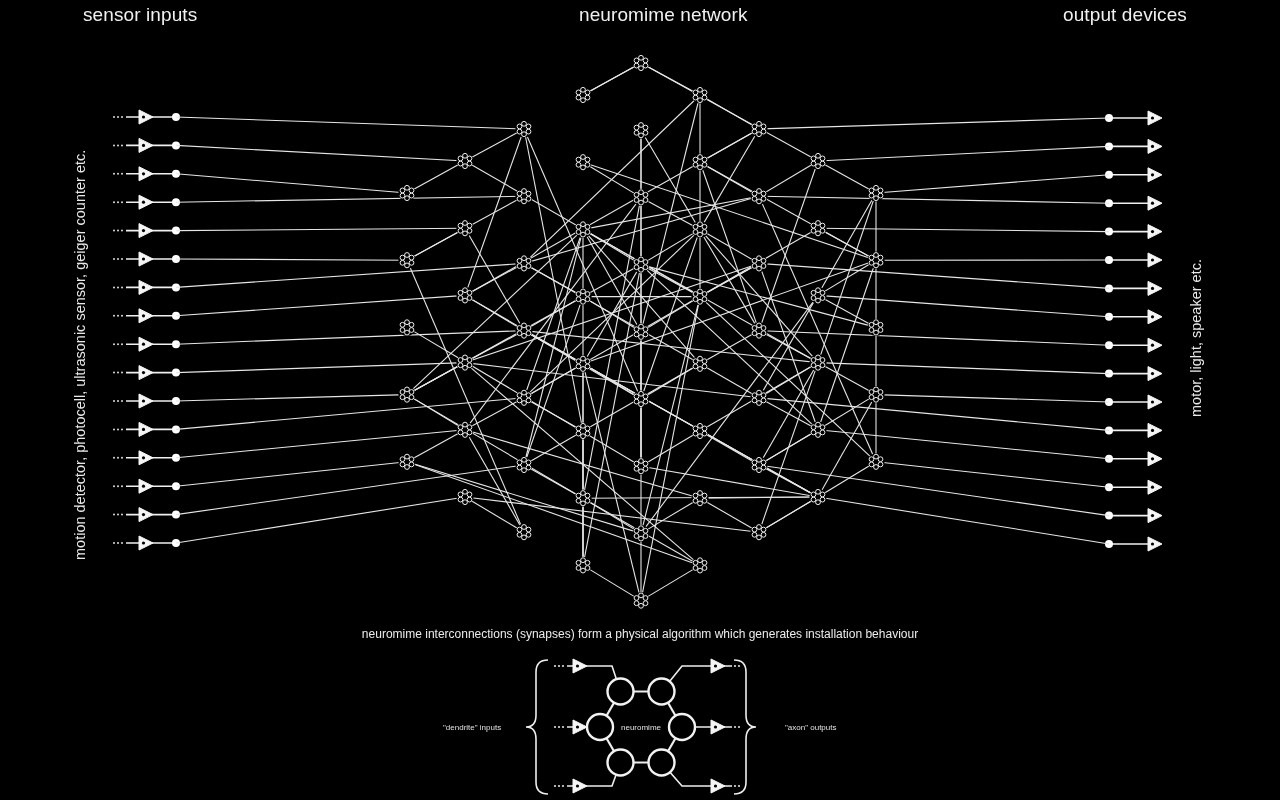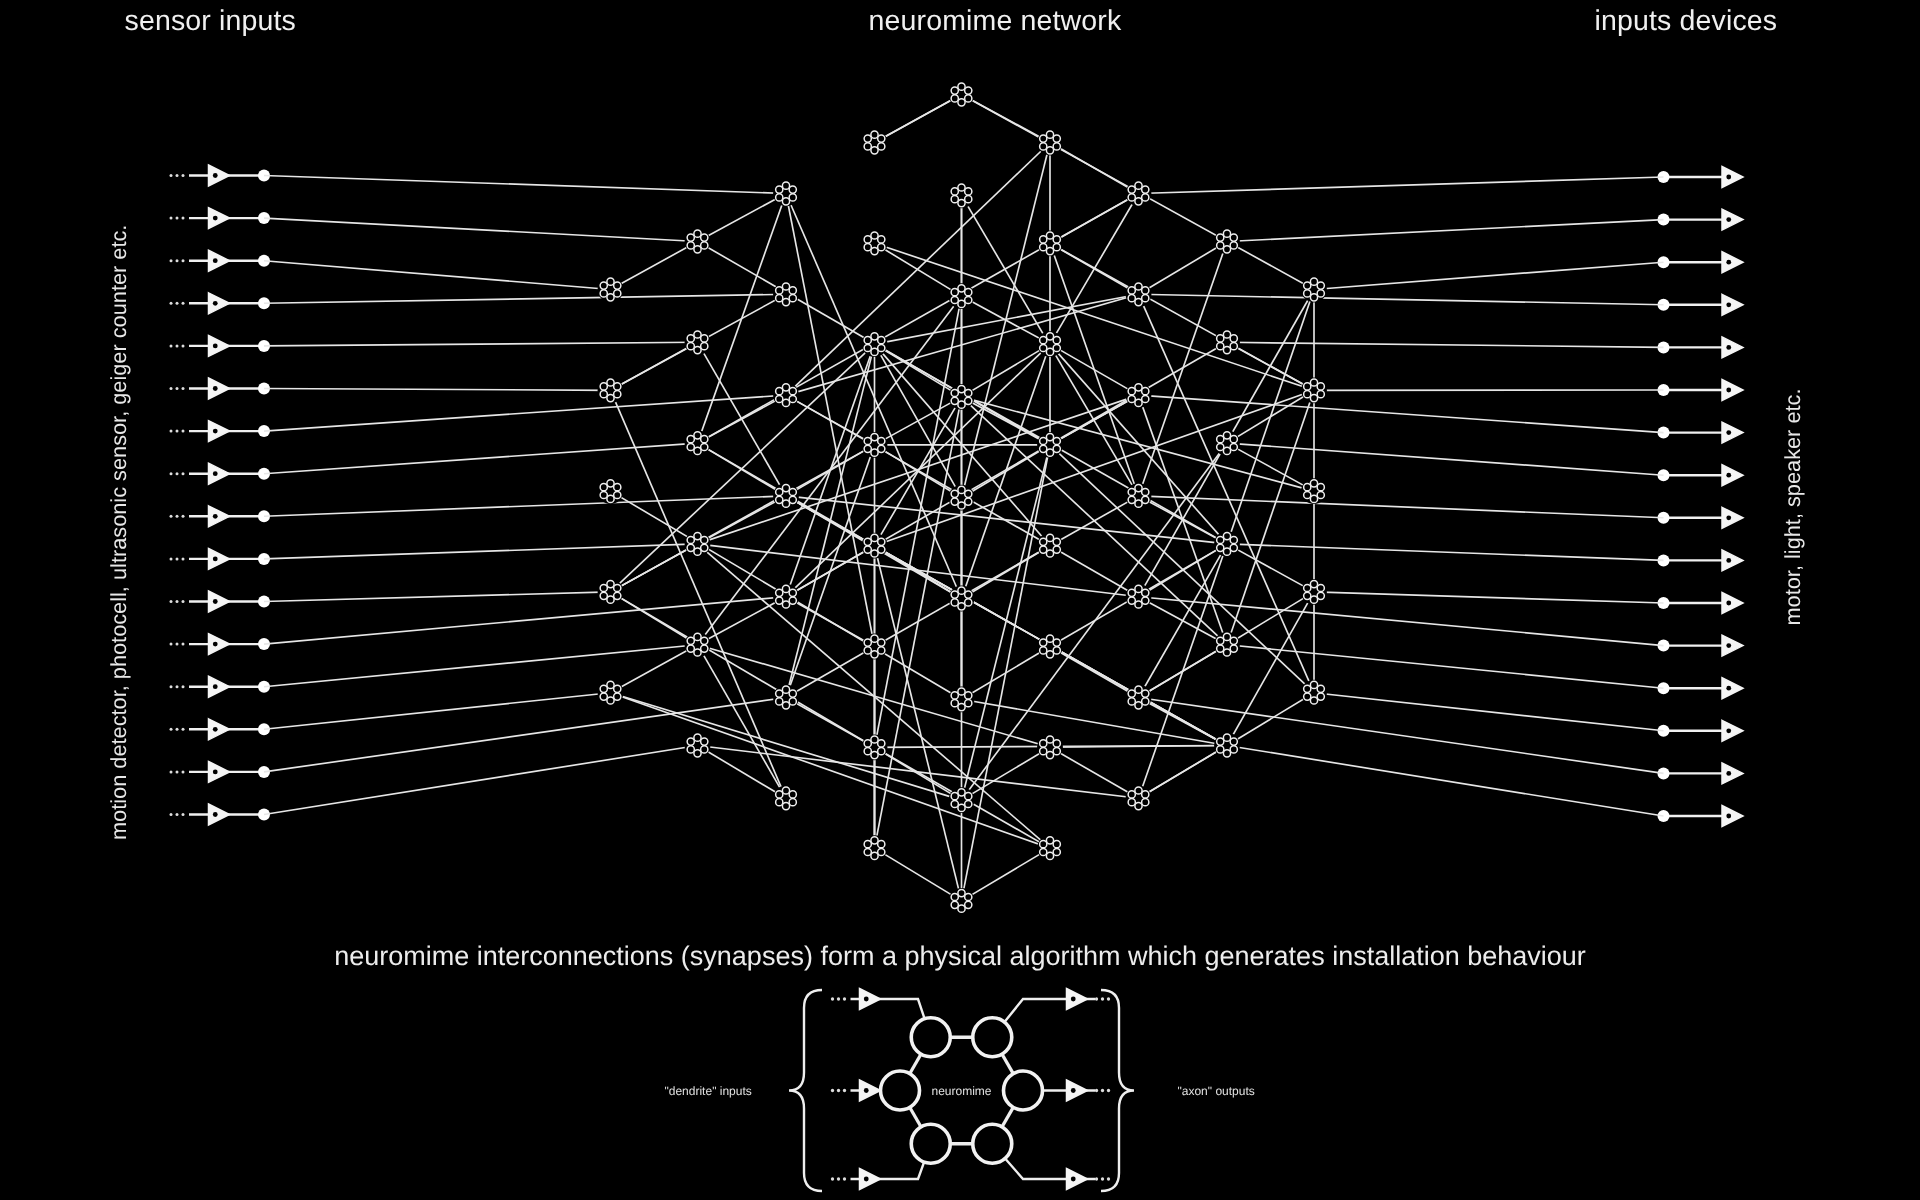--- a/index.html
+++ b/index.html
@@ -4,30 +4,30 @@
 <style>
   html, body { margin: 0; padding: 0; background: #000; }
   body { width: 1280px; height: 800px; position: relative; overflow: hidden; font-family: "Liberation Sans", sans-serif; color: #f2f2f2; }
   .heading { position: absolute; top: 4px; font-size: 19px; color: #f0f0f0; letter-spacing: 0.1px; white-space: nowrap; }
   #h-sensor { left: 83px; }
   #h-network { left: 547px; margin-left: 32px; }
   #h-output { left: 1063px; }
   .vlabel { position: absolute; font-size: 14.5px; color: #e8e8e8; white-space: nowrap; transform-origin: 0 0; transform: rotate(-90deg); }
   #v-left { left: 72px; top: 560px; }
   #v-right { left: 1188px; top: 417px; }
-  #caption { position: absolute; left: 0; width: 1280px; top: 627px; text-align: center; font-size: 18px; color: #ececec; }
+  #caption { position: absolute; left: 0; width: 1280px; top: 627px; text-align: center; font-size: 12px; color: #ececec; }
   svg#net { position: absolute; left: 0; top: 0; }
   .small { font-size: 8px; fill: #e0e0e0; font-family: "Liberation Sans", sans-serif; }
 </style>
 </head>
 <body>
 
 <div id="h-sensor" class="heading">sensor inputs</div>
 <div id="h-network" class="heading">neuromime network</div>
-<div id="h-output" class="heading">inputs devices</div>
+<div id="h-output" class="heading">output devices</div>
 
 <div id="v-left" class="vlabel">motion detector, photocell, ultrasonic sensor, geiger counter etc.</div>
 <div id="v-right" class="vlabel">motor, light, speaker etc.</div>
 
 <svg id="net" width="1280" height="800" viewBox="0 0 1280 800">
   <g id="g-links" stroke="#e6e6e6" stroke-width="1.1" fill="none">
       <line x1="407" y1="260.2" x2="524" y2="532.2"></line>
       <line x1="407" y1="260.2" x2="524" y2="196.2"></line>
       <line x1="407" y1="327.4" x2="641" y2="466.20000000000005"></line>
       <line x1="407" y1="394.6" x2="583" y2="229.4"></line>

